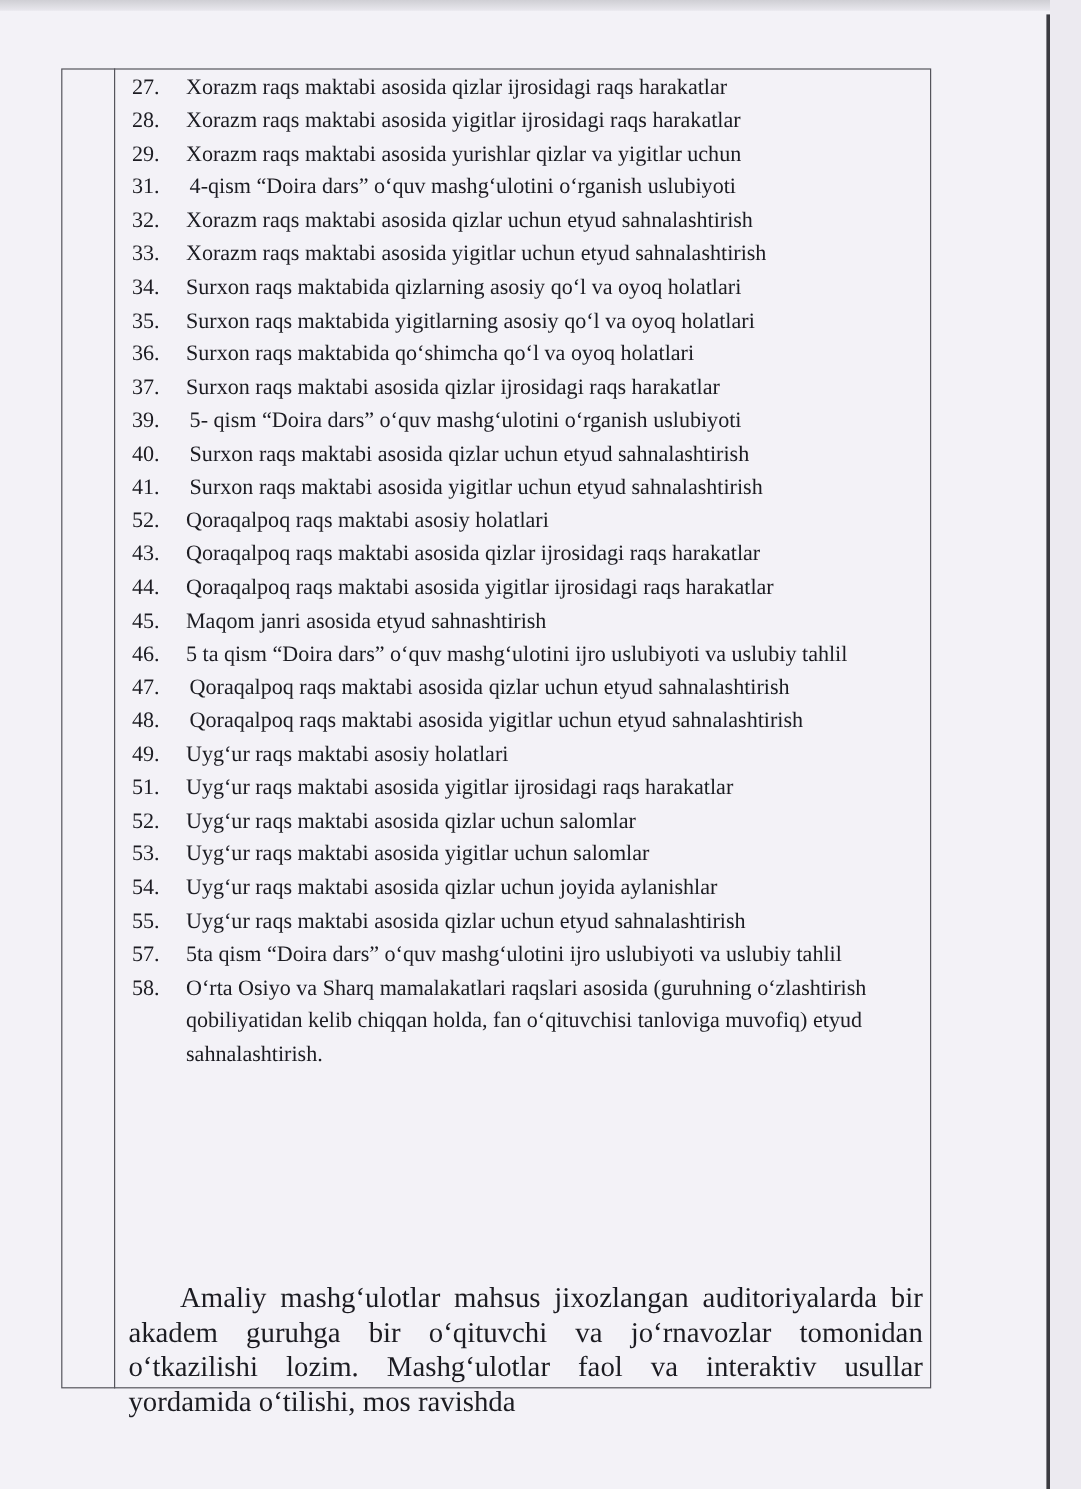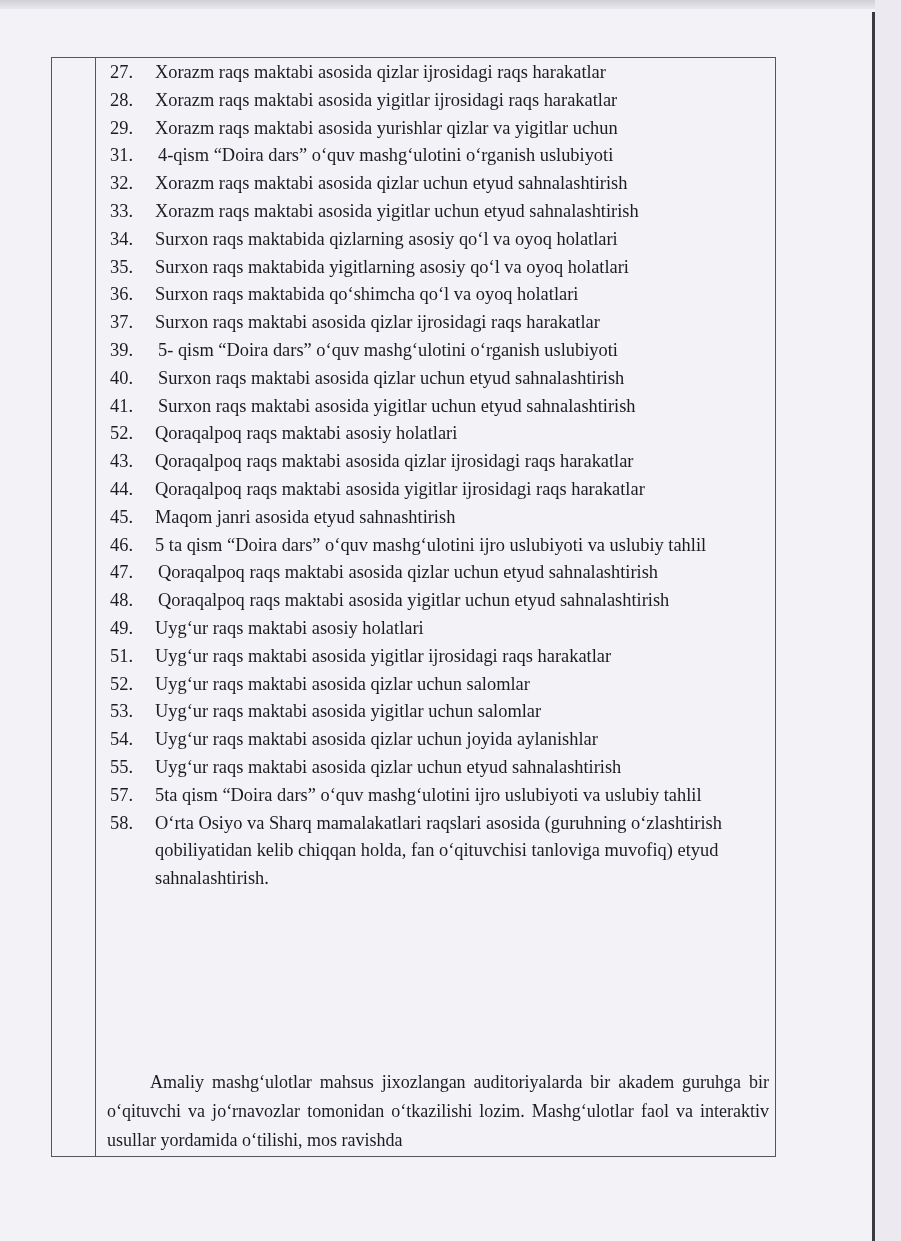--- a/index.html
+++ b/index.html
@@ -17,21 +17,21 @@
     border:1px solid #55555c; box-sizing:border-box;
   }
   .divider { position:absolute; left:95px; top:57px; width:1px; height:1100px; background:#55555c; }
   .list { position:absolute; left:110px; top:59px; width:660px; margin:0; padding:0; list-style:none; }
   .item { display:flex; font-size:18.4px; line-height:27.8px; }
   .num { width:45px; flex:none; }
   .txt { flex:1; }
   .item.shift .txt { padding-left:3px; }
   .para {
     position:absolute; left:107px; top:1068px; width:662px;
-    font-size:18px; line-height:29px; text-align:justify; margin:0;
+    font-size:24px; line-height:29px; text-align:justify; margin:0;
     text-indent:43px;
   }
 </style>
 </head>
 <body>
 
 <div class="top-strip"></div>
 <div class="right-beyond"></div>
 <div class="right-edge"></div>
 

